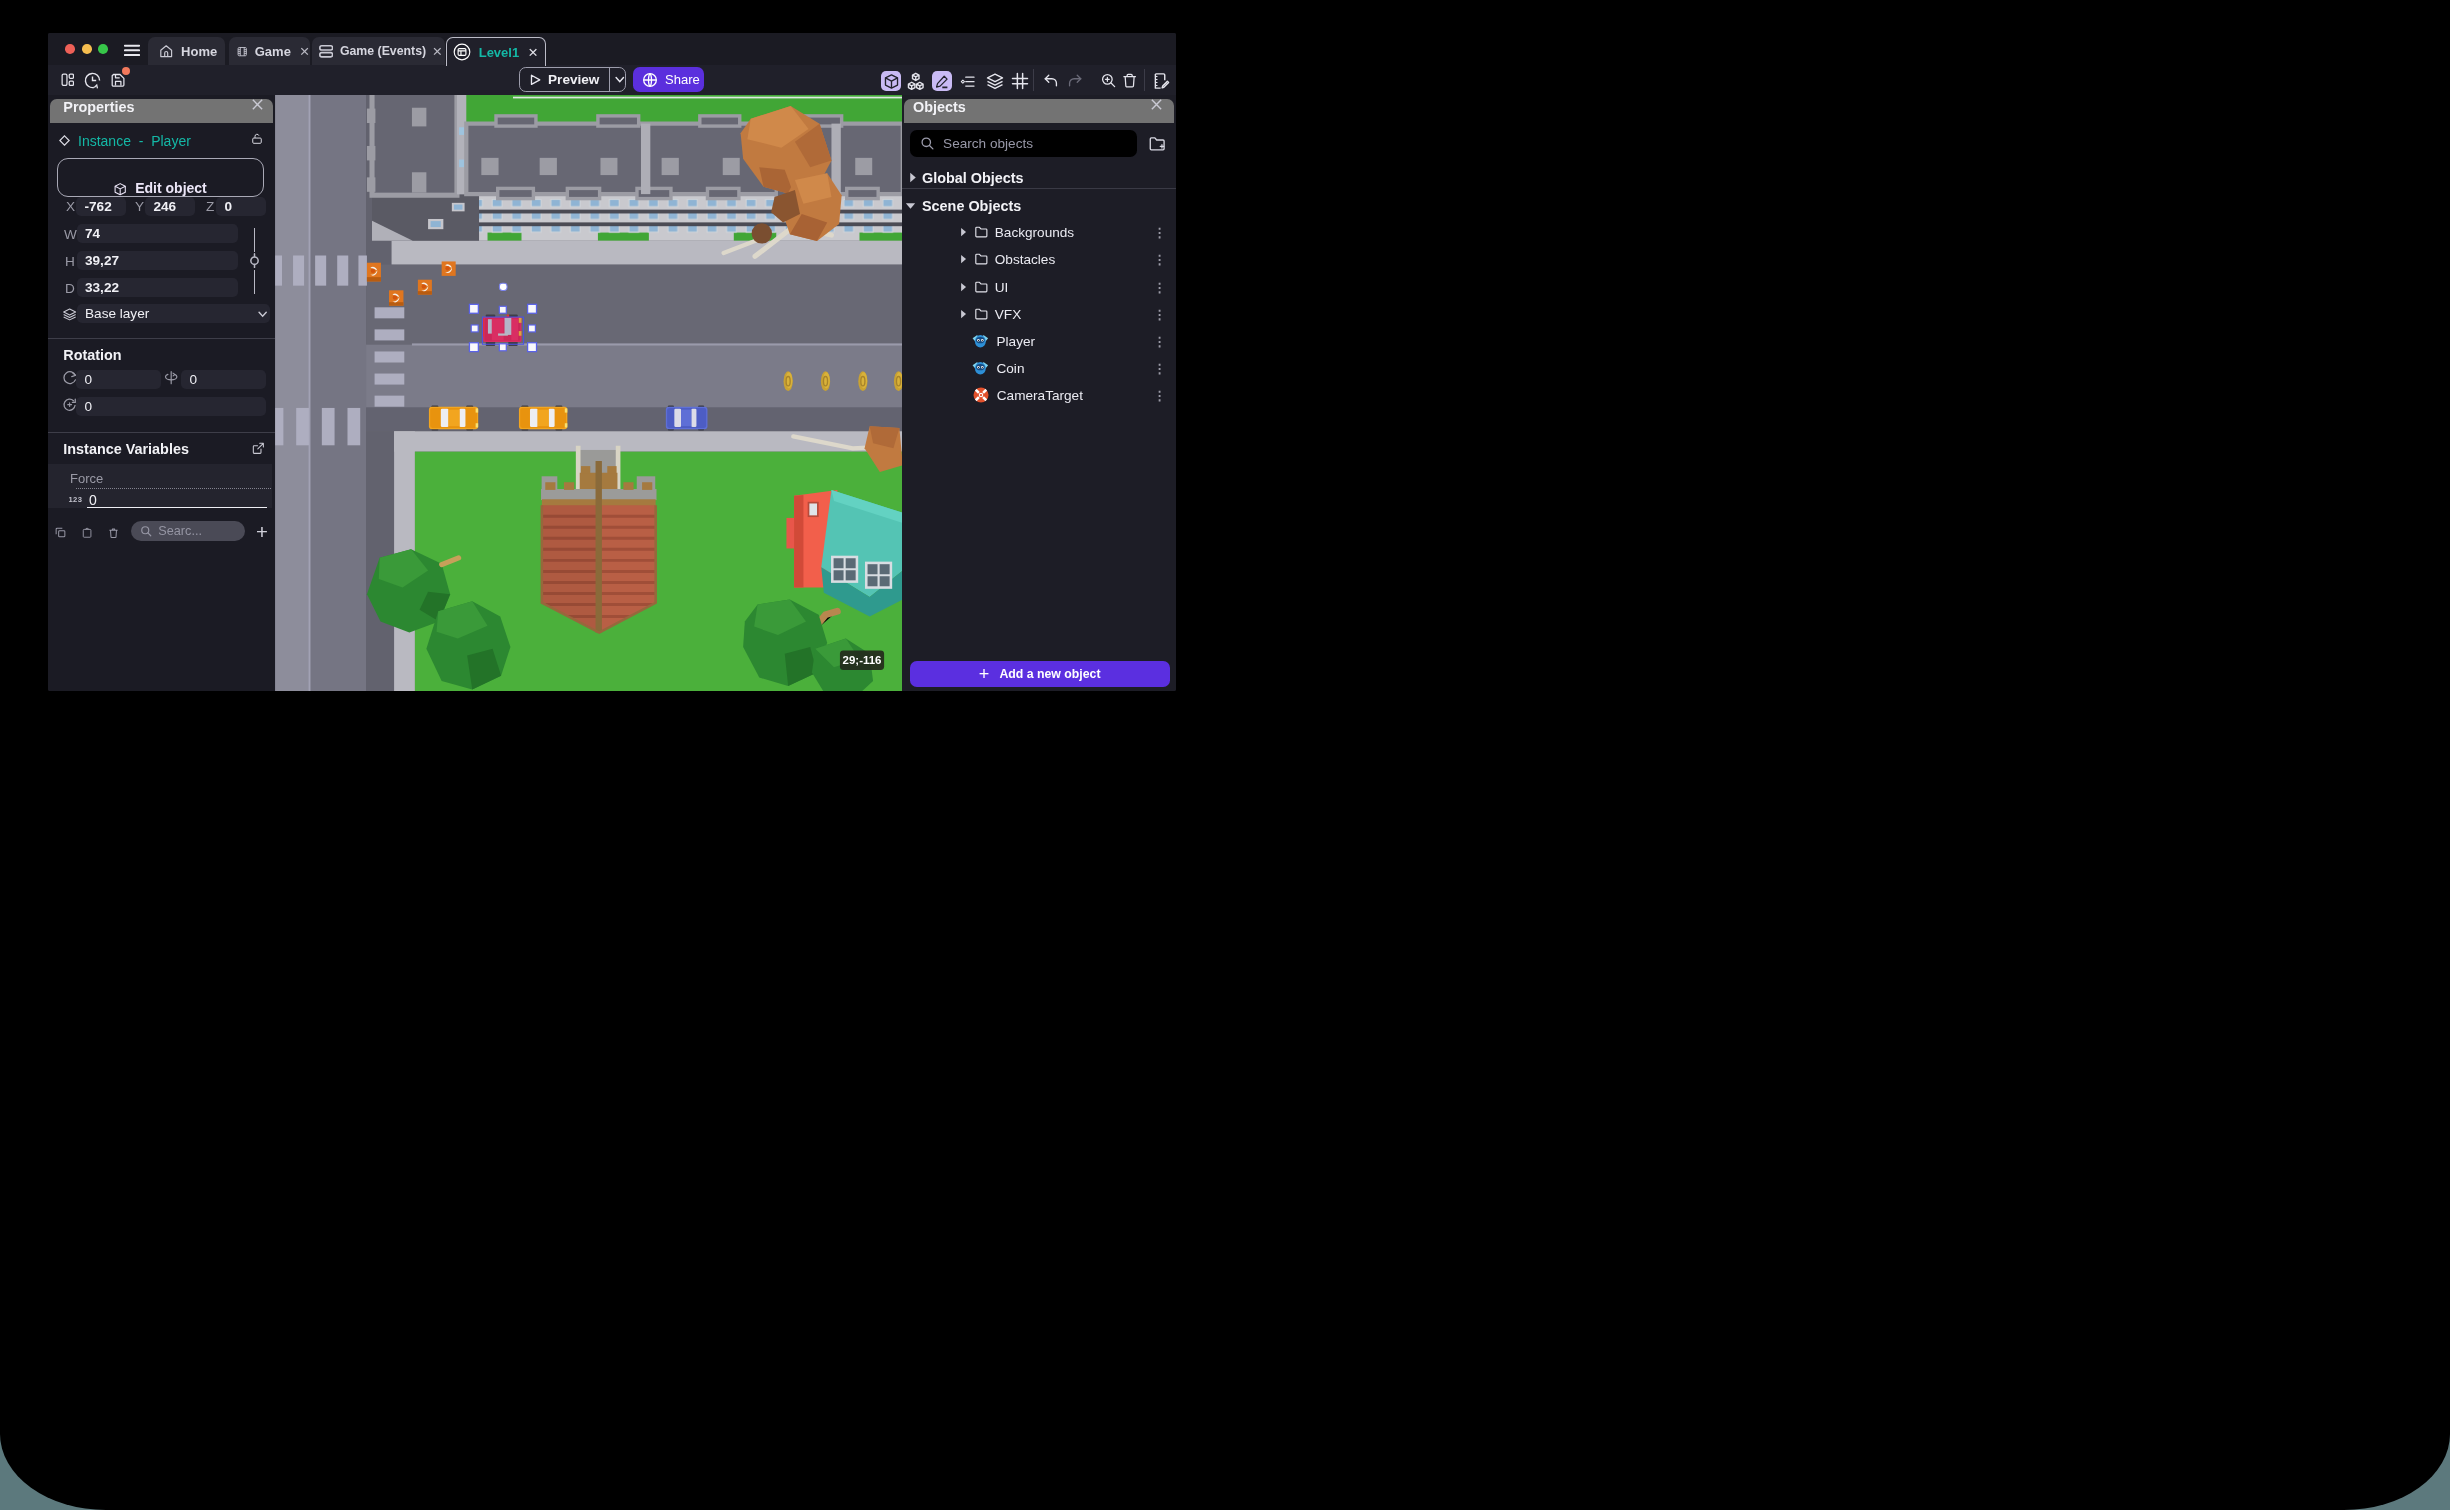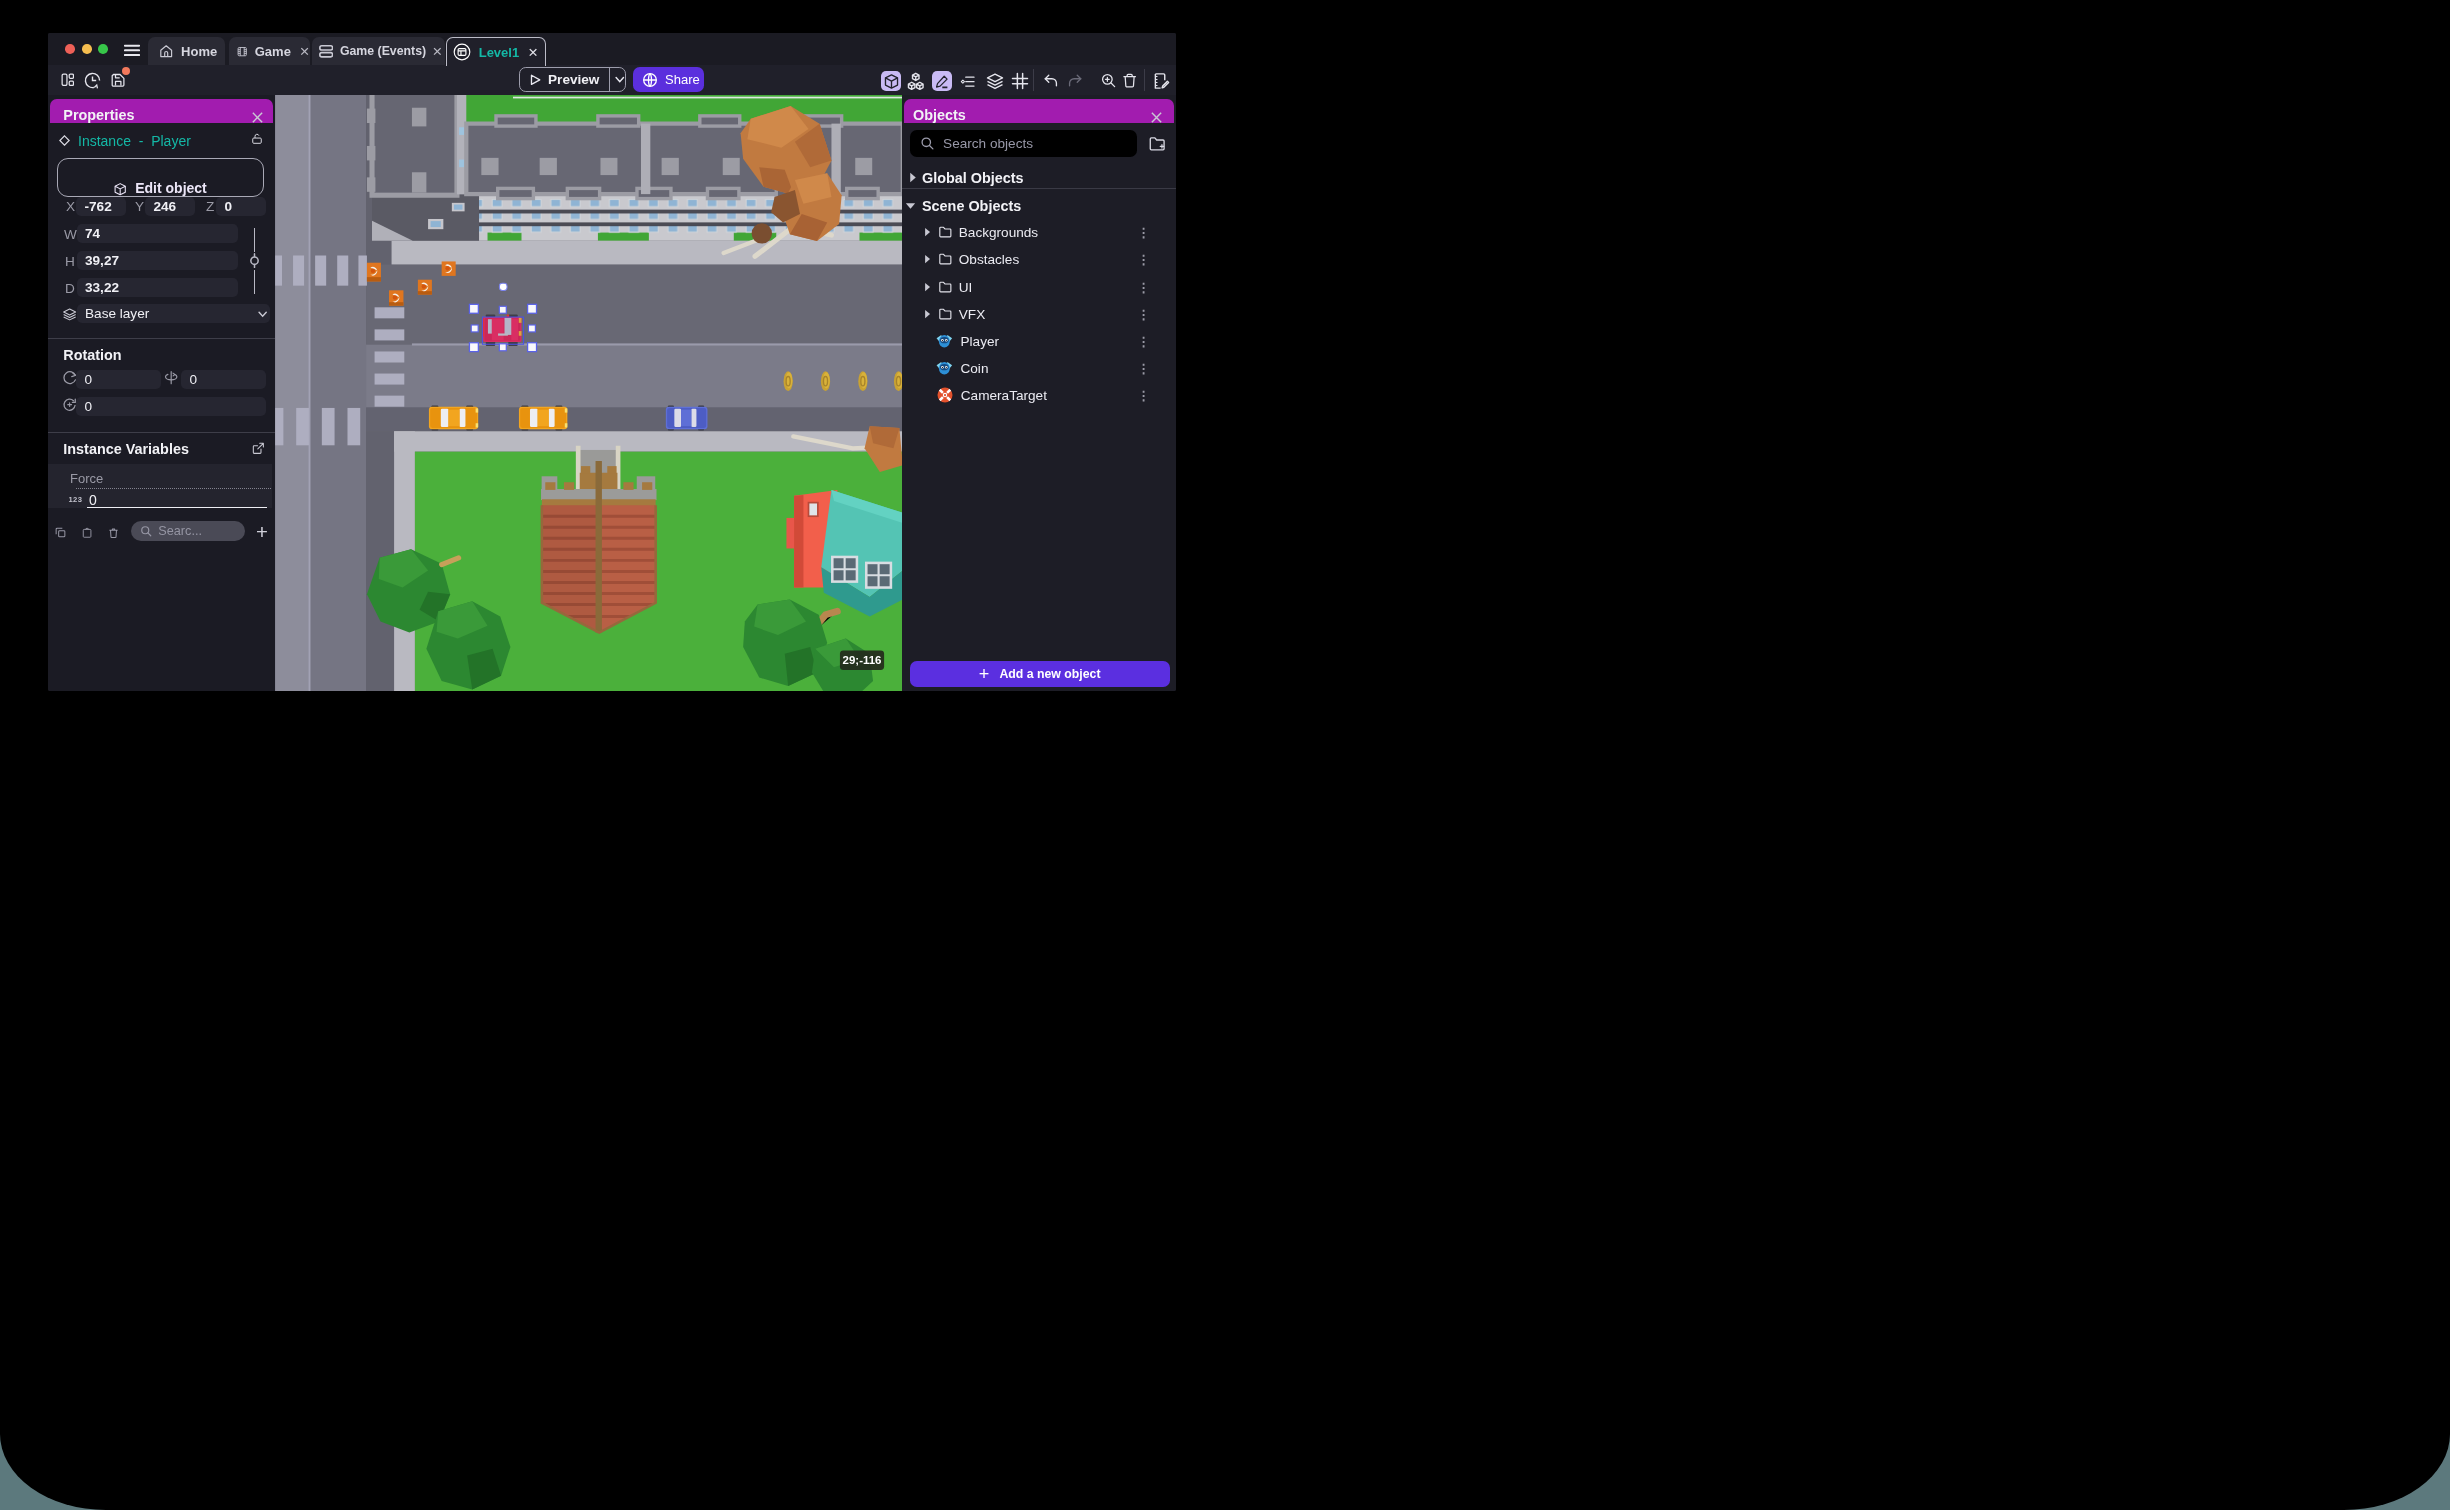--- a/index.html
+++ b/index.html
@@ -15,28 +15,28 @@
   .tab .tx { margin:0 1.7px; }
   .tab .close { color:#b9b9c3; font-size:12.7px; margin-left:6.8px; font-weight:normal;}
   svg.ic { display:block; }
   
   #toolbar { position:absolute; left:0; top:32px; width:100%; height:29px; }
   .pill { position:absolute; top:2px; height:25px; border-radius:6.8px;
     display:flex; align-items:center; }
   
   .panel { position:absolute; top:62px; bottom:0; }
   .phead { position:absolute; left:1.7px; right:1.7px; top:3.8px; height:24px;
-    background:#a21caf; border-radius:6.8px 6.8px 0 0; color:#f2f2f6;
-    font-size:14.4px; font-weight:bold; display:flex; align-items:flex-end; }
+    background:#737373; border-radius:6.8px 6.8px 0 0; color:#f2f2f6;
+    font-size:14.4px; font-weight:bold; display:flex; align-items:flex-start; }
   .inp { position:absolute; background:#262631; border-radius:5.1px;
     color:#f0f0f5; font-size:13.6px; display:flex; align-items:center;
     padding-left:8.5px; font-weight:bold; }
   .lbl { position:absolute; color:#9a9aa6; font-size:13.6px; }
   .sechead { position:absolute; color:#f2f2f6; font-size:14.4px; font-weight:bold; }
-  .row { position:absolute; right:16px; display:flex; align-items:center; color:#ebebf2; font-size:13.6px; }
+  .row { position:absolute; right:0; display:flex; align-items:center; color:#ebebf2; font-size:13.6px;margin-left:36px; }
   .row .fold { margin-left:6.8px; }
   .row .tt { margin-left:6.8px; }
   .row .dots { margin-left:auto; margin-right:10.2px; color:#9a9aa6; font-size:12.7px; font-weight:bold; }
 </style>
 </head>
 <body>
 
 <div class="abs" style="left:0;bottom:0;width:106px;height:76px;background:#5c797d"></div>
 <div class="abs" style="right:0;bottom:0;width:106px;height:76px;background:#5c797d"></div>
 <div class="abs" style="left:0;bottom:0;width:106px;height:76px;background:#000;border-radius:0 0 0 100%"></div>

